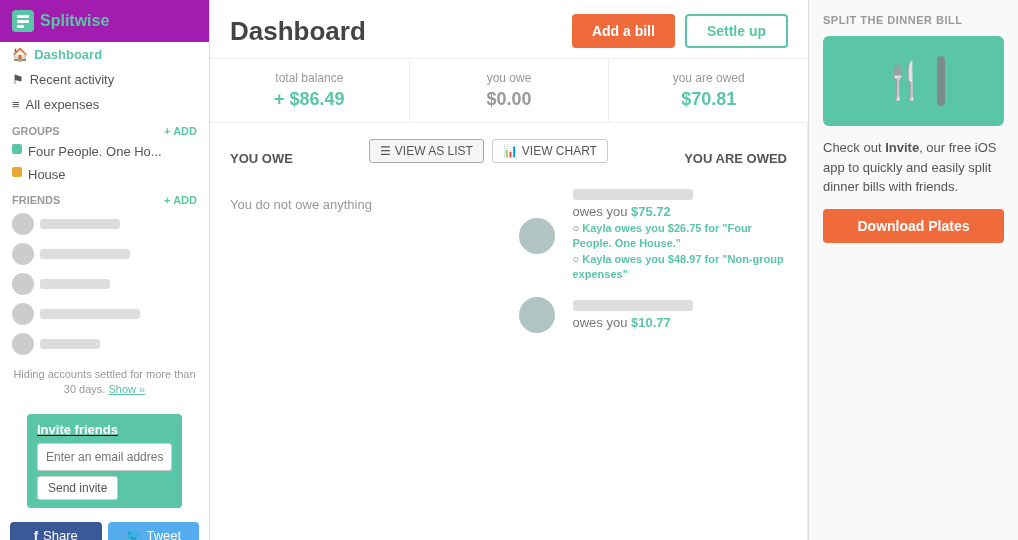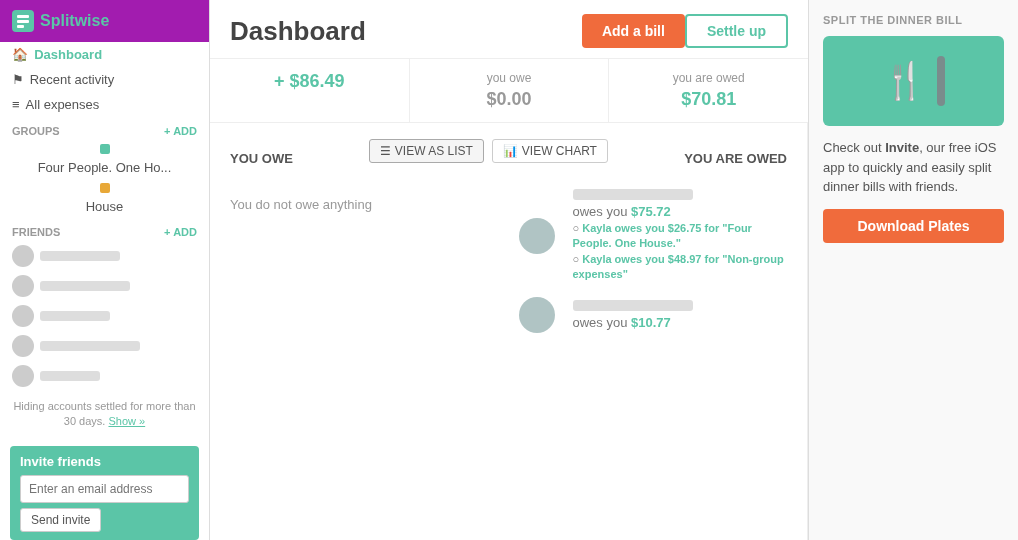--- a/index.html
+++ b/index.html
@@ -51,27 +51,26 @@
       display: flex;
       justify-content: space-between;
     }
     .sidebar-section-label .add-link {
       color: #5bc5a7;
       cursor: pointer;
       font-size: 11px;
     }
     .sidebar-group-item {
       display: flex;
-      align-items: center;
+      align-items: flex-start;
       gap: 6px;
       padding: 4px 12px;
       color: #555;
       cursor: pointer;
       font-size: 13px;
-      flex-direction: column;
     }
     .group-dot {
       width: 10px;
       height: 10px;
       background: #5bc5a7;
       border-radius: 2px;
       display: inline-block;
     }
     .friend-item {
       display: flex;
@@ -93,24 +92,25 @@
     }
     .sidebar-hidden-text {
       padding: 8px 12px;
       color: #999;
       font-size: 11px;
       line-height: 1.4;
       text-align: center;
     }
     .sidebar-hidden-text a { color: #5bc5a7; }
     .invite-box {
-      margin: 8px 10px;
+      margin: 8px 27px;
       background: #5bc5a7;
       border-radius: 4px;
       padding: 8px 10px;
+      text-decoration: underline;
     }
     .invite-box-title {
       color: #fff;
       font-weight: bold;
       font-size: 13px;
       margin-bottom: 6px;
     }
     .invite-input {
       width: 100%;
       padding: 6px 8px;
@@ -177,20 +177,21 @@
       padding: 14px 20px 10px 20px;
       border-bottom: 1px solid #eee;
     }
     .main-title {
       font-size: 26px;
       font-weight: bold;
       color: #444;
     }
     .header-buttons {
       display: flex;
+      gap: 10px;
     }
     .add-bill-btn {
       background: #f06b3c;
       color: #fff;
       border: none;
       border-radius: 4px;
       padding: 8px 20px;
       font-size: 14px;
       cursor: pointer;
       font-weight: bold;
@@ -452,20 +453,21 @@
 <div id="main">
   <div class="main-header">
     <h1 class="main-title">Dashboard</h1>
     <div class="header-buttons">
       <button class="add-bill-btn">Add a bill</button>
       <button class="settle-up-btn">Settle up</button>
     </div>
   </div>
   <div class="balance-bar">
     <div class="balance-cell">
+      <div class="balance-label">total balance</div>
       <div class="balance-value positive">+ $86.49</div>
     </div>
     <div class="balance-cell">
       <div class="balance-label">you owe</div>
       <div class="balance-value zero">$0.00</div>
     </div>
     <div class="balance-cell">
       <div class="balance-label">you are owed</div>
       <div class="balance-value owed">$70.81</div>
     </div>

